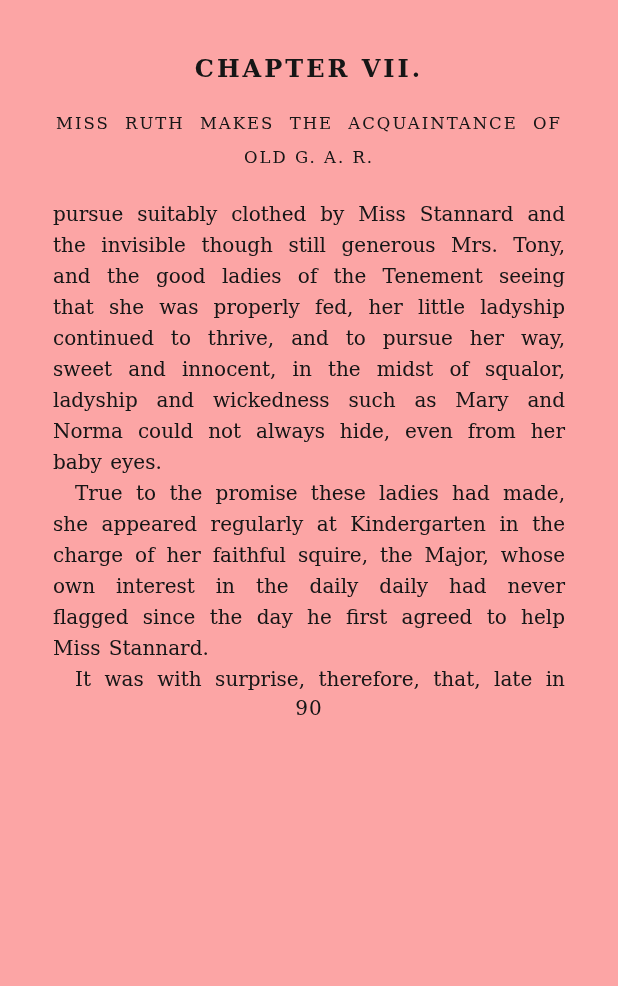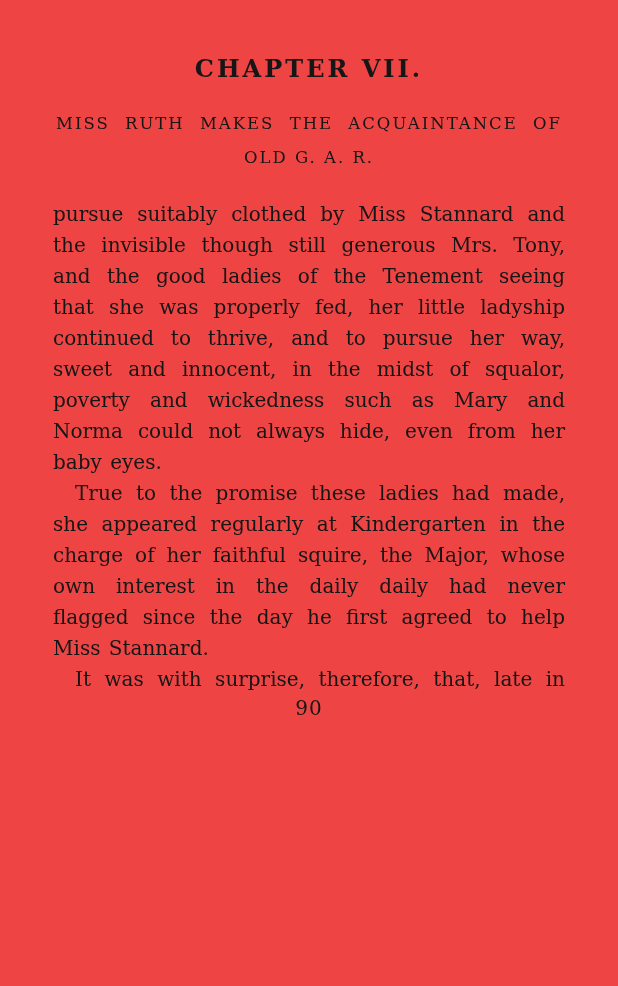--- a/index.html
+++ b/index.html
@@ -1,21 +1,21 @@
 <!DOCTYPE html>
 <html><head>
 <meta charset="utf-8">
 <style>
   * { margin: 0; padding: 0; box-sizing: border-box; }
   html, body { background: #ffffff; }
   .page {
     position: relative;
     width: 618px;
     height: 986px;
-    background: #ef4444;
+    background: #fca5a5;
     font-family: "DejaVu Serif", serif;
     color: #161616;
     overflow: hidden;
   }
   .chapter {
     margin-top: 56px;
     text-align: center;
     font-size: 24px;
     font-weight: 600;
     letter-spacing: 3px;
@@ -78,21 +78,21 @@
   </div>
 
   <div class="body-text">
 
     <div class="line">pursue suitably clothed by Miss Stannard and</div>
     <div class="line">the invisible though still generous Mrs. Tony,</div>
     <div class="line">and the good ladies of the Tenement seeing</div>
     <div class="line">that she was properly fed, her little ladyship</div>
     <div class="line">continued to thrive, and to pursue her way,</div>
     <div class="line">sweet and innocent, in the midst of squalor,</div>
-    <div class="line">poverty and wickedness such as Mary and</div>
+    <div class="line">ladyship and wickedness such as Mary and</div>
     <div class="line">Norma could not always hide, even from her</div>
     <div class="line last">baby eyes.</div>
 
     <div class="line indent">True to the promise these ladies had made,</div>
     <div class="line">she appeared regularly at Kindergarten in the</div>
     <div class="line">charge of her faithful squire, the Major, whose</div>
     <div class="line">own interest in the daily daily had never</div>
     <div class="line">flagged since the day he first agreed to help</div>
     <div class="line last">Miss Stannard.</div>
 

